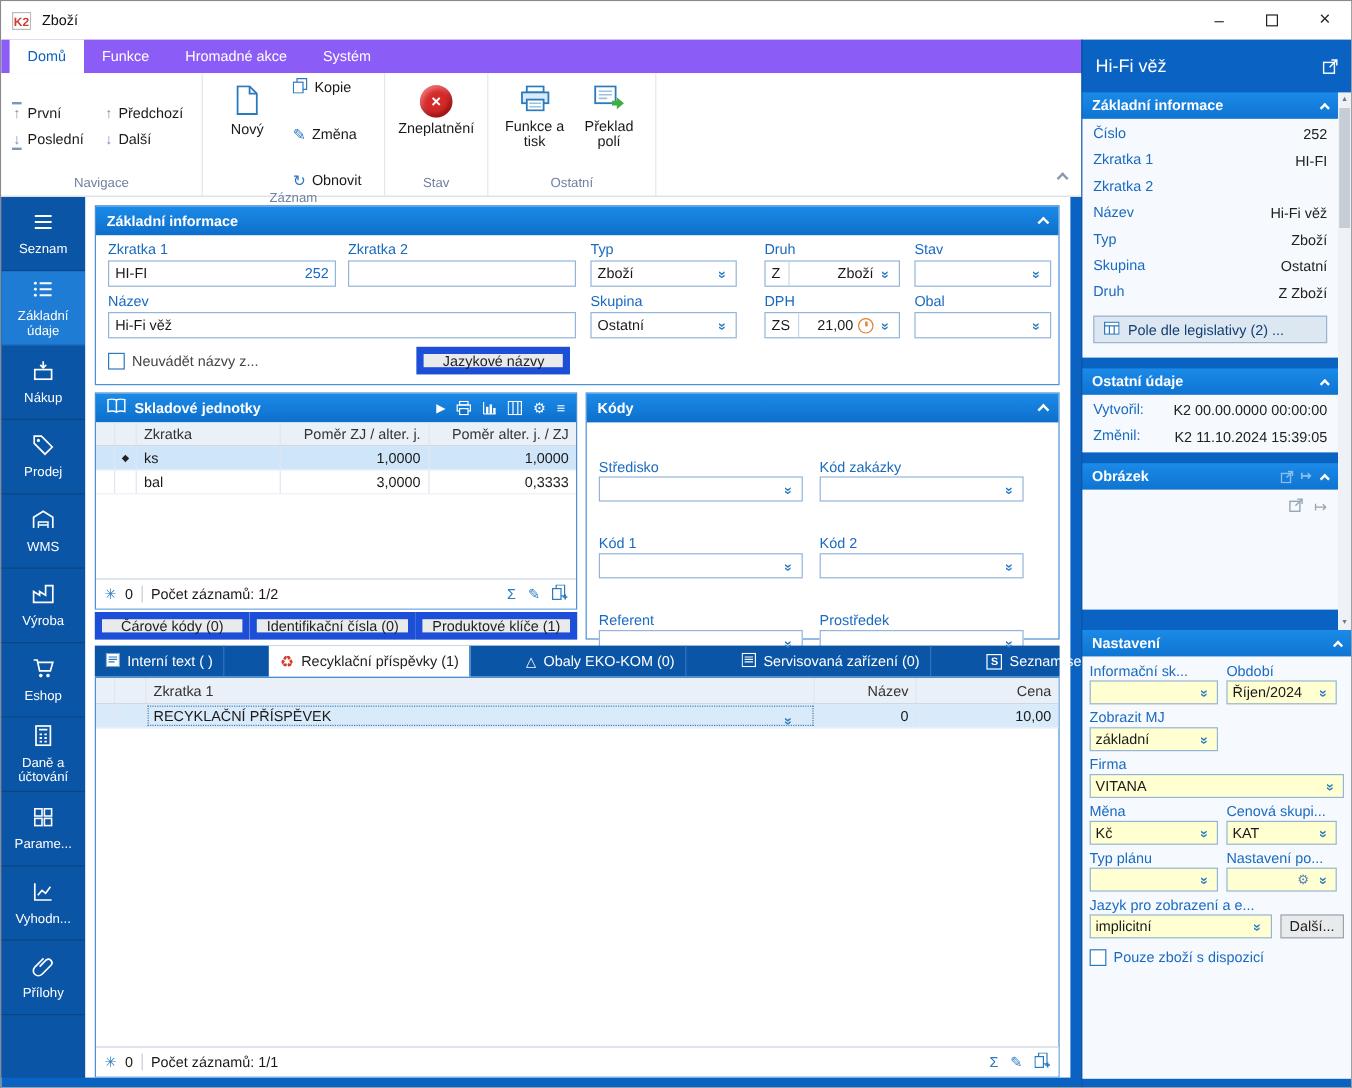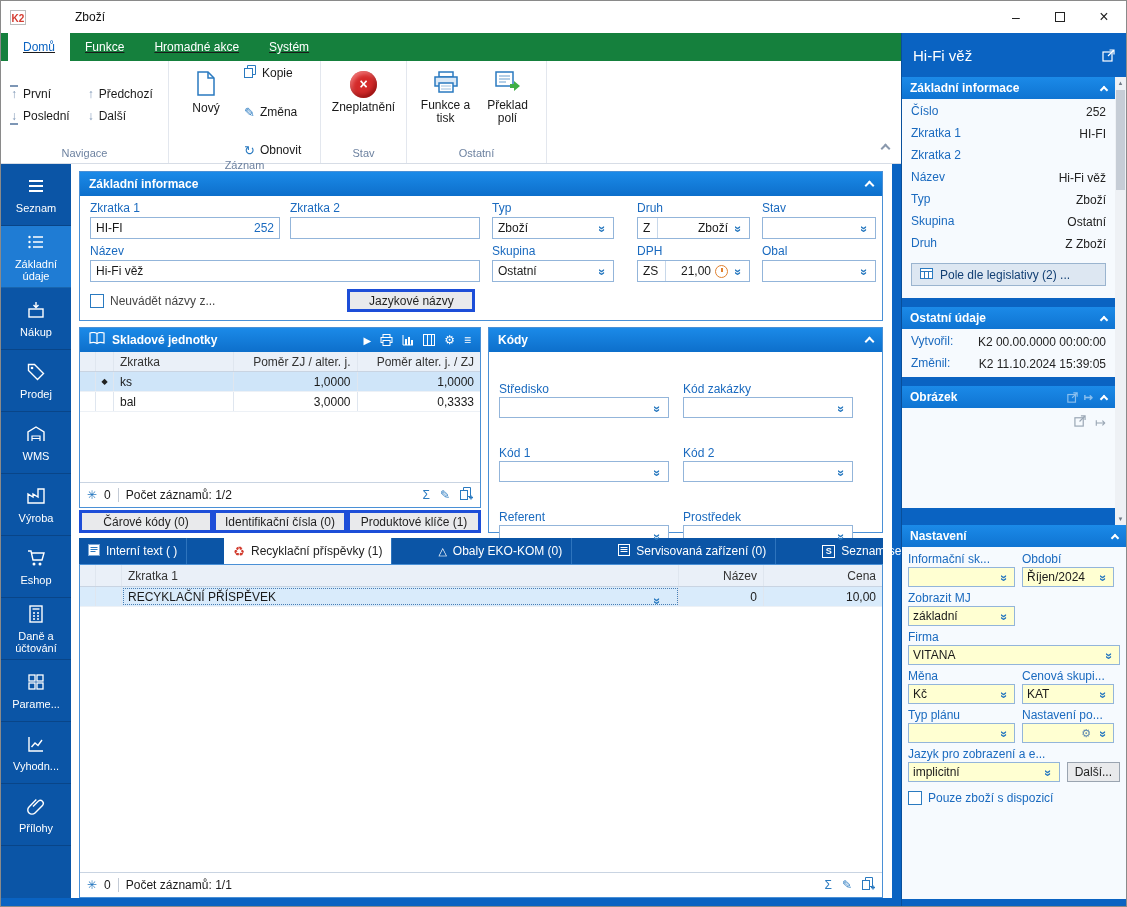--- a/index.html
+++ b/index.html
@@ -2,34 +2,34 @@
 <html><head>
 <meta charset="utf-8">
 <style>
   * { margin:0; padding:0; box-sizing:border-box; }
   html,body { background:#c0c0c0; }
   .window { width:1127px; height:907px; border:1px solid #8a8a8a; background:#fff;
     display:flex; flex-direction:column; font-family:"Liberation Sans",sans-serif;
     font-size:12px; color:#1a1a1a; overflow:hidden; }
 
   
-  .titlebar { height:32px; flex:0 0 auto; display:flex; align-items:center; background:#fff;gap:40px; }
+  .titlebar { height:32px; flex:0 0 auto; display:flex; align-items:center; background:#fff; }
   .app-icon { margin-left:9px; display:inline-flex; }
   .title-text { margin-left:9px; color:#111; }
   .win-controls { margin-left:auto; display:flex; height:100%; }
   .win-btn { width:44px; display:flex; align-items:center; justify-content:center; font-size:14px; color:#222; }
   .win-btn.close { font-size:16px; }
   .max-box { width:10px; height:10px; border:1px solid #222; display:inline-block; }
 
   
   .main-split { flex:1; display:flex; min-height:0; }
   .left-col { flex:1; min-width:0; display:flex; flex-direction:column; }
 
   
-  .ribbon-tabs { height:28px; flex:0 0 auto; background:#15803d; display:flex; padding-left:7px;text-decoration:underline; }
+  .ribbon-tabs { height:28px; flex:0 0 auto; background:#8b5cf6; display:flex; padding-left:7px; }
   .rtab { padding:0 15px; display:flex; align-items:center; color:#fff; cursor:default; }
   .rtab.active { background:#fff; color:#0a63c2; }
   .ribbon { height:103px; flex:0 0 auto; background:#fff; display:flex; position:relative; border-bottom:1px solid #d7dde6; }
   .rgroup { display:flex; flex-direction:column; border-right:1px solid #e3e7ee; padding-top:4px; flex:0 0 auto; }
   .rgroup-body { flex:1; display:flex; align-items:center; padding:0 9px; }
   .rgroup-label { height:18px; line-height:16px; text-align:center; font-size:11px; color:#6d82a0; }
   .nav-grid { display:grid; grid-template-columns:auto auto; gap:8px 18px; }
   .rsmall { display:flex; align-items:center; gap:5px; white-space:nowrap; }
   .g-ic { color:#7d96b5; font-size:12px; line-height:1; display:inline-flex; }
   .g-ic.blue { color:#2a7ac0; font-size:13px; }
@@ -73,21 +73,21 @@
   .code-box { align-self:stretch; display:flex; align-items:center; padding-right:7px; border-right:1px solid #c8d8ea; }
   .dd-ic { margin-left:auto; width:12px; flex:0 0 12px; display:inline-flex; justify-content:center; }
   .dd-ic::after { content:"»"; color:#2a7ac0; font-weight:bold; font-size:12px; line-height:1; display:inline-block;
     transform:rotate(90deg) translateX(1px); }
   .rgrp { margin-left:auto; display:inline-flex; align-items:center; gap:4px; }
   .rgrp .dd-ic { margin-left:0; }
   .clock { width:13px; height:13px; border-radius:50%; border:1.5px solid #e0812f; position:relative; flex:0 0 auto; }
   .clock::after { content:""; position:absolute; left:5px; top:2px; width:1.5px; height:4px; background:#e0812f; }
   .cb { width:14px; height:14px; border:1px solid #2a7ac0; background:#fff; flex:0 0 auto; display:inline-block; }
   .cbrow { display:flex; align-items:center; gap:6px; }
-  .gbtn { height:23px; background:#e9eaec; border:3px solid #1d4ed8; color:#1f1f1f; display:inline-flex;
+  .gbtn { height:23px; background:#e9eaec; border:6px solid #1d4ed8; color:#1f1f1f; display:inline-flex;
     align-items:center; justify-content:center; padding:0 8px; white-space:nowrap; }
 
   
   .mid-row { display:flex; margin-top:6px; flex:0 0 auto; }
   .mid-left { width:402px; flex:0 0 auto; display:flex; flex-direction:column; }
   .stock-panel { height:181px; }
   .codes-panel { flex:1; margin-left:7px; height:206px; }
   .codes-body { padding:6px 10px; flex:1; }
   .crow { display:flex; gap:14px; margin-bottom:4px; }
   .w-c { width:170px;margin-top:24px; }

